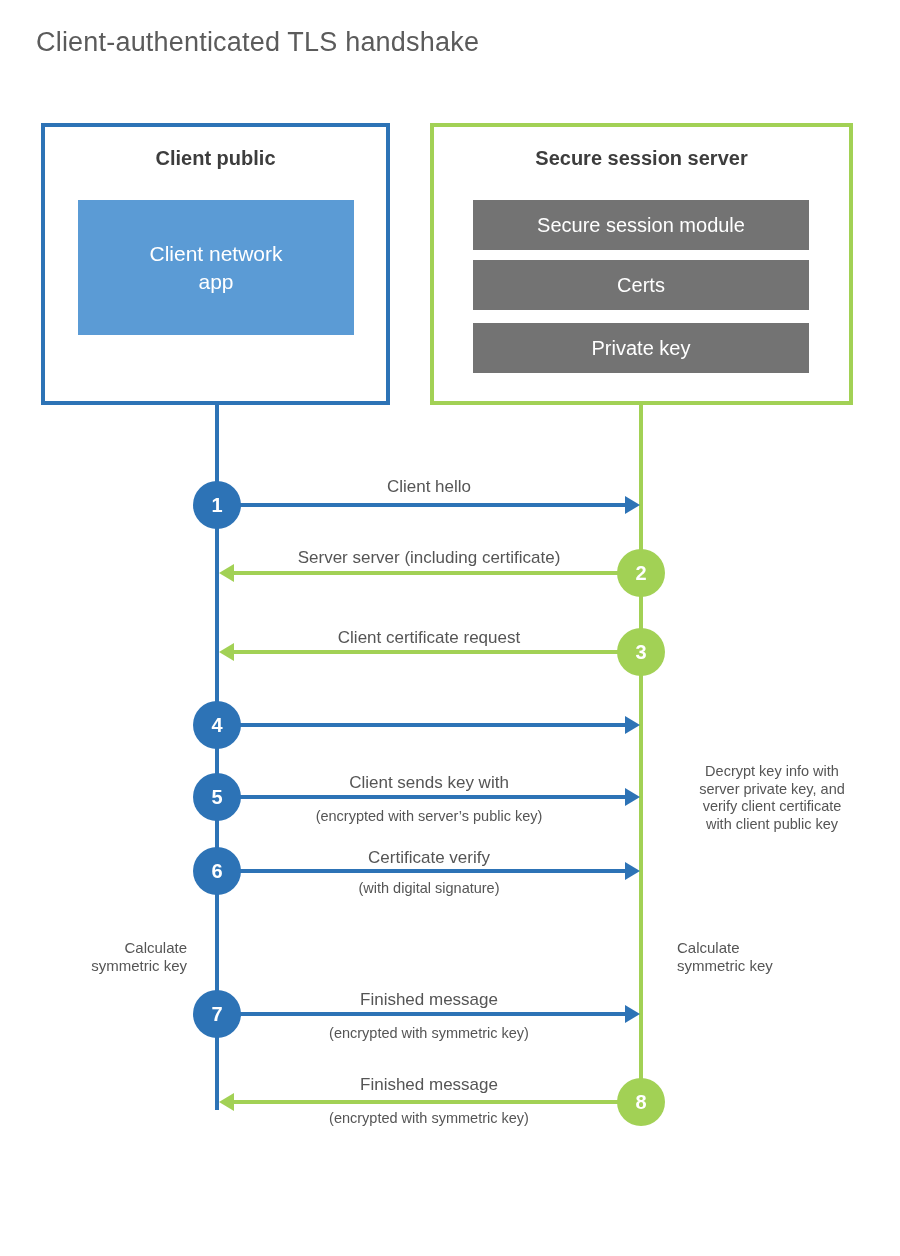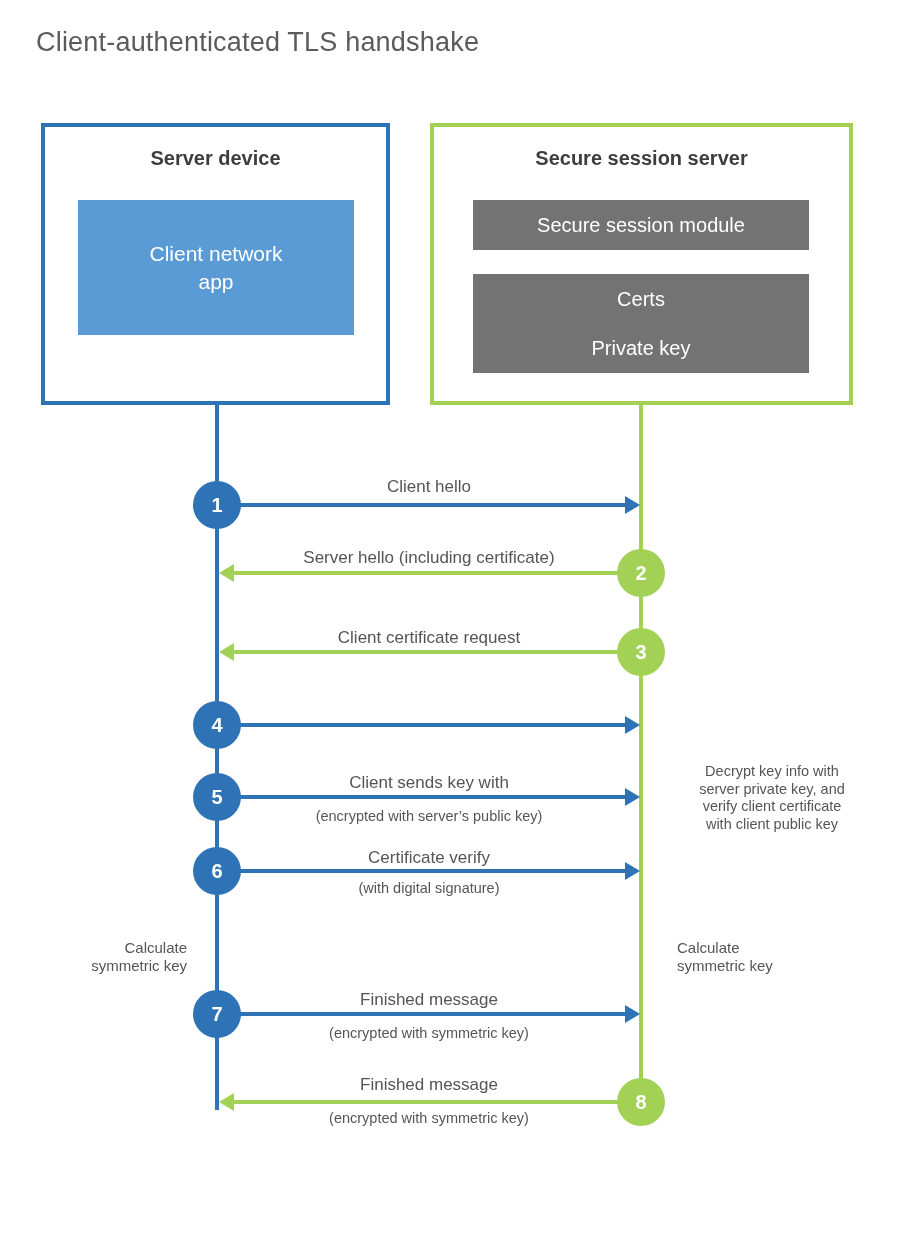--- a/index.html
+++ b/index.html
@@ -39,41 +39,41 @@
   .calc-right{left:677px;top:939px;width:150px;text-align:left;font-size:15px;}
 </style>
 </head>
 <body>
 
 <div class="canvas">
 
   <div class="page-title">Client-authenticated TLS handshake</div>
 
   <div class="actor-box client-box">
-    <div class="actor-title">Server device</div>
+    <div class="actor-title">Client public</div>
   </div>
   <div class="client-app">Client network
 app</div>
 
   <div class="actor-box server-box">
     <div class="actor-title">Secure session server</div>
   </div>
   <div class="server-bar" style="top:200px">Secure session module</div>
-  <div class="server-bar" style="top:274px">Certs</div>
+  <div class="server-bar" style="top:260px">Certs</div>
   <div class="server-bar" style="top:323px">Private key</div>
 
   <div class="lifeline blue"></div>
   <div class="lifeline green"></div>
 
   <div class="msg-label" style="top:477px">Client hello</div>
   <div class="hline blue" style="top:503px"></div>
   <div class="ah right" style="top:496px"></div>
   <div class="step-circle blue" style="top:481px">1</div>
 
-  <div class="msg-label" style="top:548px">Server hello (including certificate)</div>
+  <div class="msg-label" style="top:548px">Server server (including certificate)</div>
   <div class="hline green" style="top:571px"></div>
   <div class="ah left" style="top:564px"></div>
   <div class="step-circle green" style="top:549px">2</div>
 
   <div class="msg-label" style="top:628px">Client certificate request</div>
   <div class="hline green" style="top:650px"></div>
   <div class="ah left" style="top:643px"></div>
   <div class="step-circle green" style="top:628px">3</div>
 
   <div class="hline blue" style="top:723px"></div>

